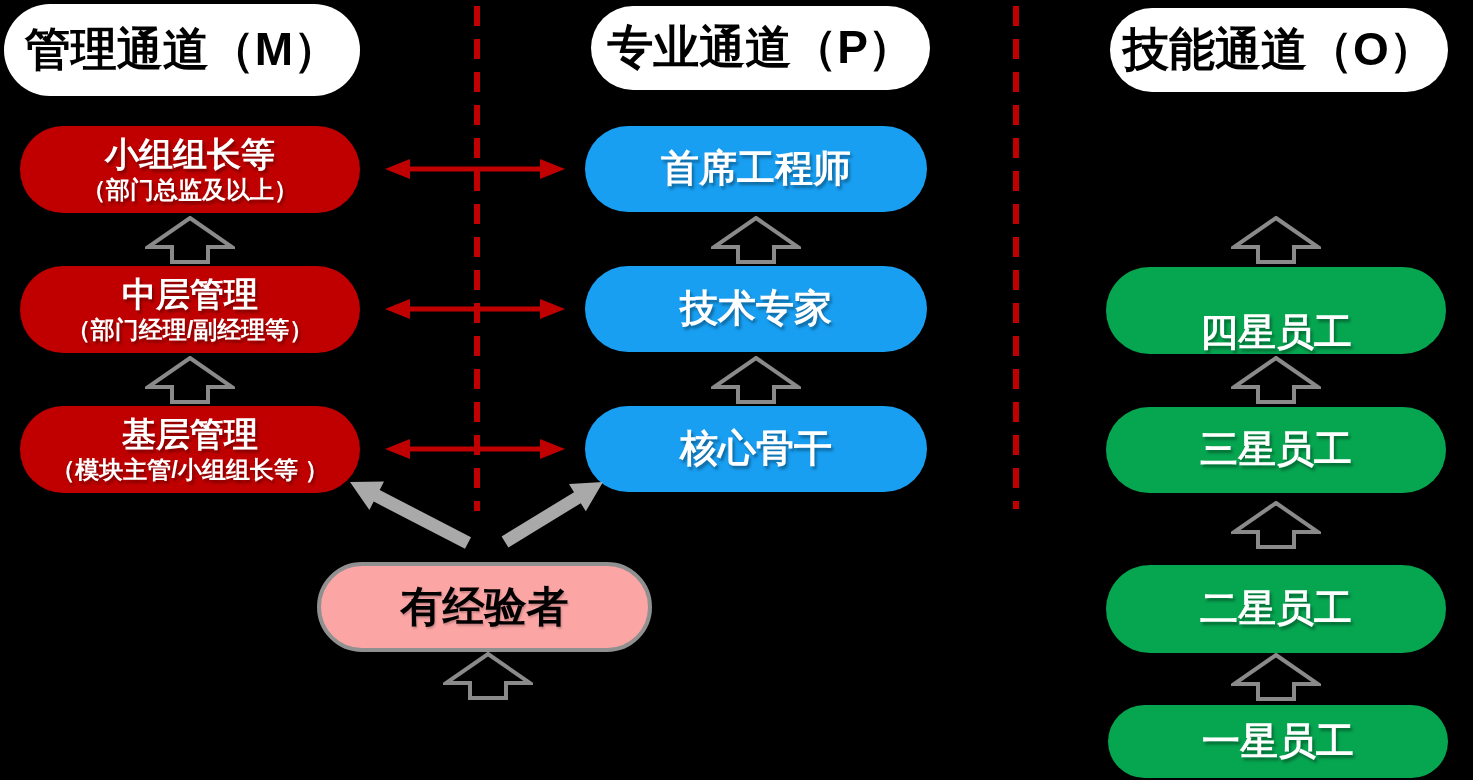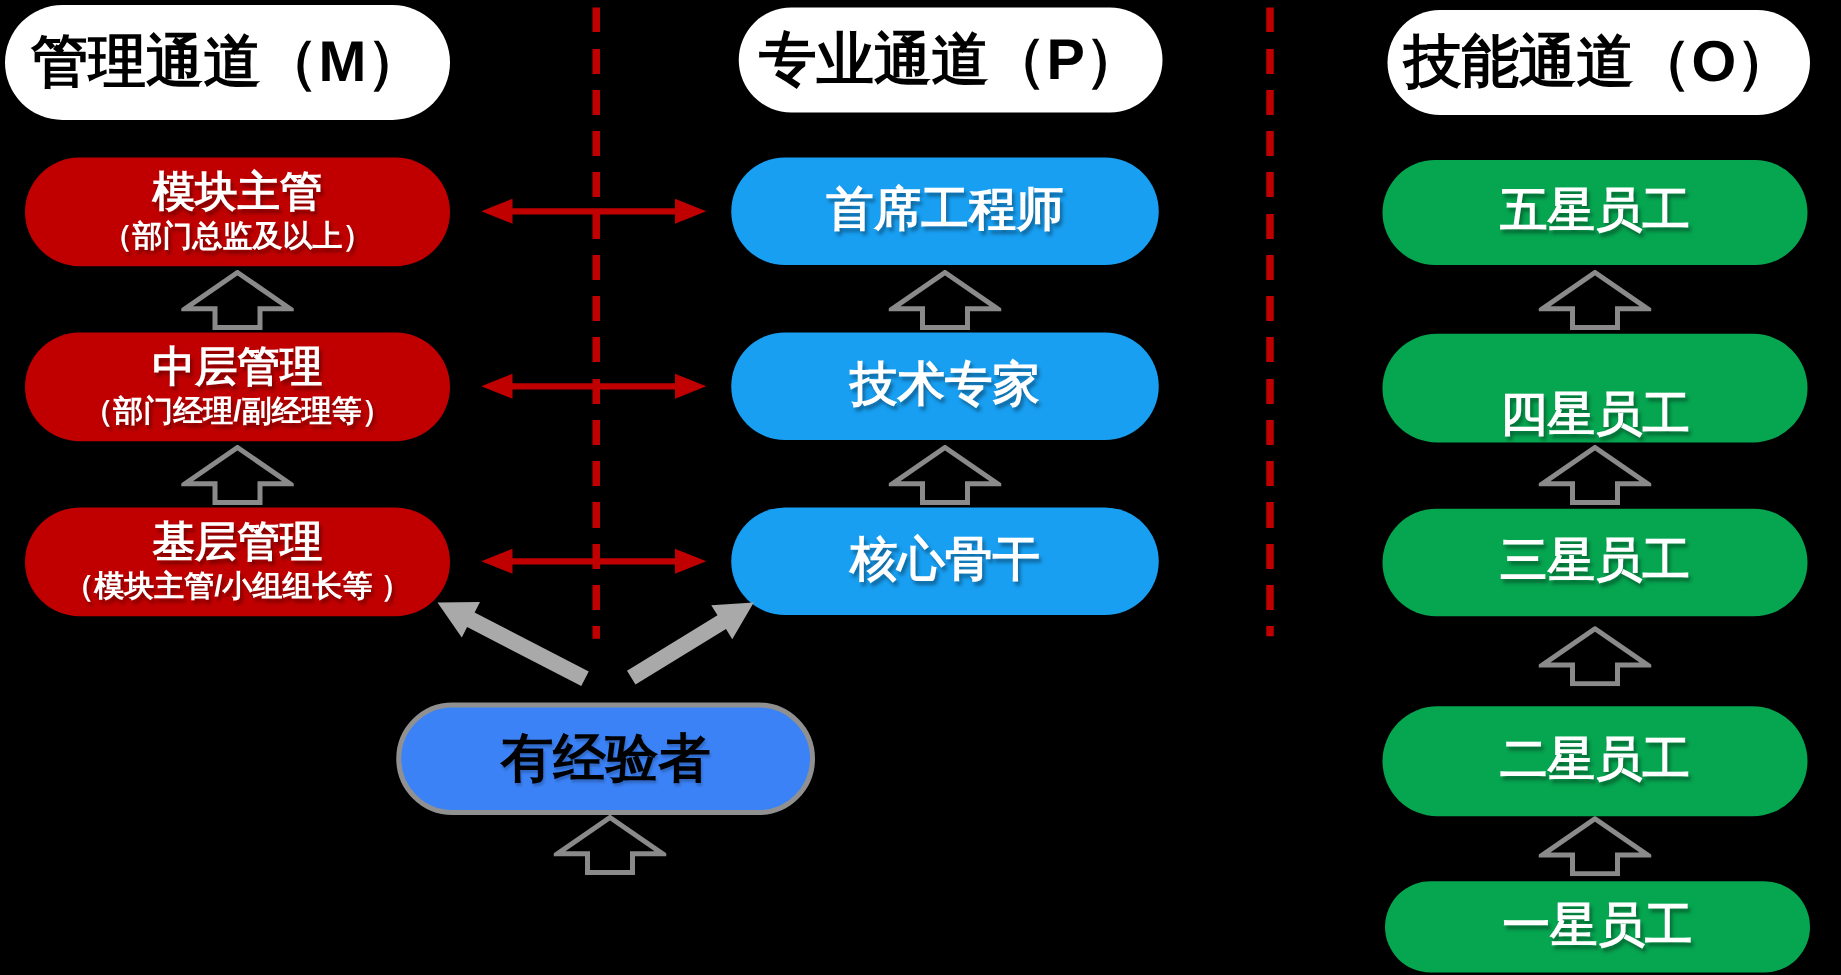--- a/index.html
+++ b/index.html
@@ -27,21 +27,21 @@
     text-shadow: 2px 3px 3px rgba(0,0,0,0.35);
   }
   .pill-red   { background: #C00000; }
   .pill-blue  { background: #189FF2; }
   .pill-green { background: #06A550; }
   .pill-title-lg { font-size: 38px; line-height: 1.1; }
   .pill-title-sm { font-size: 34px; line-height: 1.15; }
   .pill-subtitle { font-size: 24px; line-height: 1.2; margin-top: 2px; }
 
   .entry-pill {
-    position: absolute; background: #3b82f6; border: 4px solid #909090; border-radius: 48px;
+    position: absolute; background: #fca5a5; border: 4px solid #909090; border-radius: 48px;
     display: flex; align-items: center; justify-content: center; box-sizing: border-box;
     color: #000; font-weight: bold; font-size: 42px; white-space: nowrap;
     text-shadow: 1px 2px 2px rgba(0,0,0,0.2);
     text-align: center;
   }
 
   .up-arrow, .transfer-arrow, .entry-arrows { position: absolute; }
 </style>
 </head>
 <body>
@@ -55,21 +55,21 @@
     <span>专业通道（P）</span>
   </div>
   <div class="header-pill" style="left:4px; top:4px; width:356px; height:92px;">
     <span>管理通道（M）</span>
   </div>
   <div class="header-pill" style="left:1110px; top:8px; width:338px; height:84px;">
     <span>技能通道（O）</span>
   </div>
 
   <div class="level-pill pill-red" style="left:20px; top:126px; width:340px; height:87px;">
-    <span class="pill-title-sm">模块主管</span>
+    <span class="pill-title-sm">小组组长等</span>
     <span class="pill-subtitle">（部门总监及以上）</span>
   </div>
   <div class="level-pill pill-red" style="left:20px; top:266px; width:340px; height:87px;">
     <span class="pill-title-sm">中层管理</span>
     <span class="pill-subtitle">（部门经理/副经理等）</span>
   </div>
   <div class="level-pill pill-red" style="left:20px; top:406px; width:340px; height:87px;">
     <span class="pill-title-sm">基层管理</span>
     <span class="pill-subtitle">（模块主管/小组组长等 ）</span>
   </div>
@@ -77,23 +77,20 @@
   <div class="level-pill pill-blue" style="left:585px; top:126px; width:342px; height:86px;">
     <span class="pill-title-lg">首席工程师</span>
   </div>
   <div class="level-pill pill-blue" style="left:585px; top:266px; width:342px; height:86px;">
     <span class="pill-title-lg">技术专家</span>
   </div>
   <div class="level-pill pill-blue" style="left:585px; top:406px; width:342px; height:86px;">
     <span class="pill-title-lg">核心骨干</span>
   </div>
 
-  <div class="level-pill pill-green" style="left:1106px; top:128px; width:340px; height:84px;">
-    <span class="pill-title-lg">五星员工</span>
-  </div>
   <div class="level-pill pill-green" style="left:1106px; top:267px; width:340px; height:87px;justify-content:flex-end;">
     <span class="pill-title-lg">四星员工</span>
   </div>
   <div class="level-pill pill-green" style="left:1106px; top:565px; width:340px; height:88px;">
     <span class="pill-title-lg">二星员工</span>
   </div>
   <div class="level-pill pill-green" style="left:1106px; top:407px; width:340px; height:86px;">
     <span class="pill-title-lg">三星员工</span>
   </div>
   <div class="level-pill pill-green" style="left:1108px; top:705px; width:340px; height:73px; border-radius:37px;">

